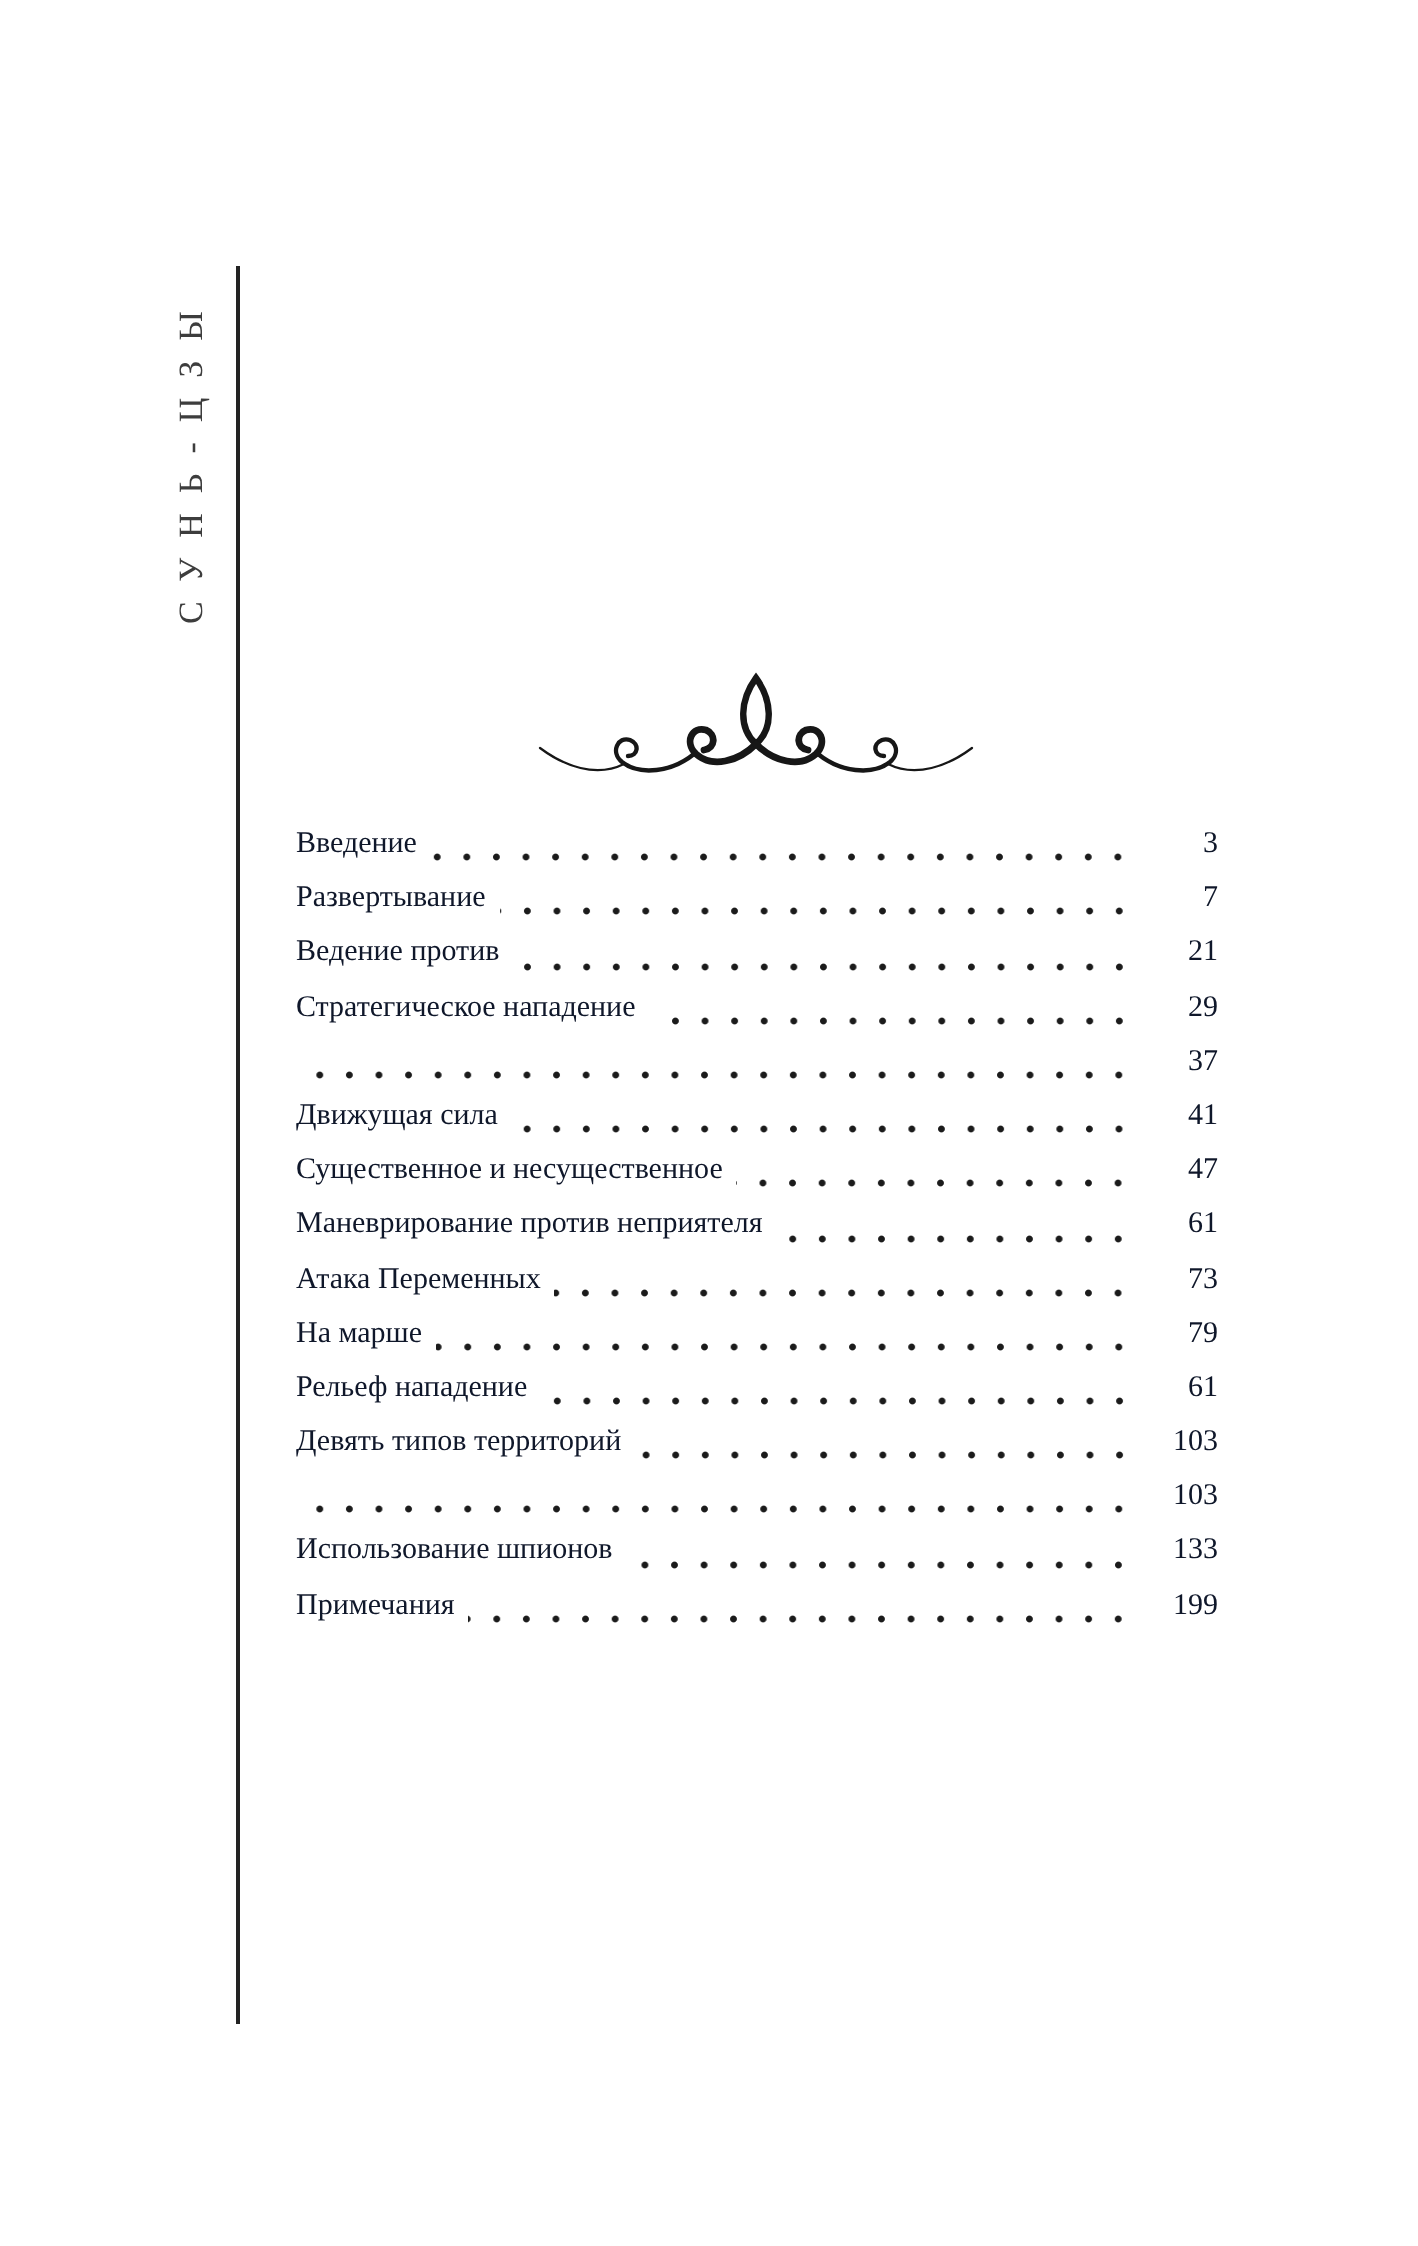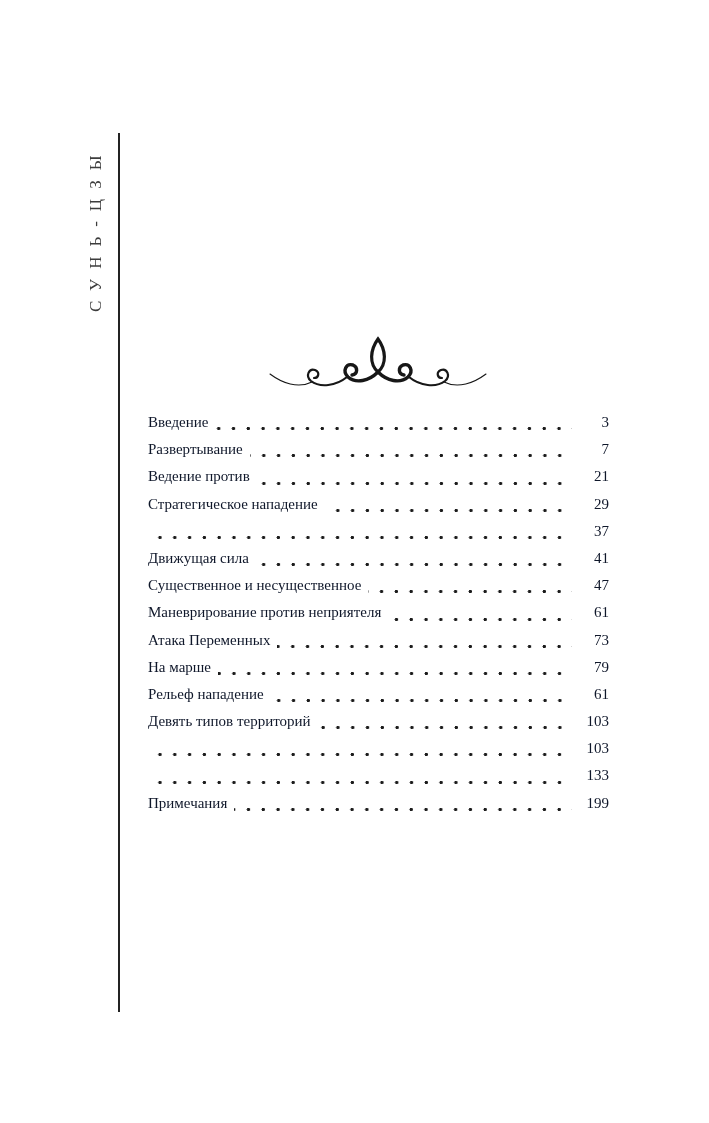--- a/index.html
+++ b/index.html
@@ -164,20 +164,21 @@
       <span class="toc-dots"></span>
       <span class="toc-page">103</span>
     </div>
 
     <div class="toc-row">
       <span class="toc-dots"></span>
       <span class="toc-page">103</span>
     </div>
 
     <div class="toc-row">
+      <span class="toc-title">Использование шпионов</span>
       <span class="toc-dots"></span>
       <span class="toc-page">133</span>
     </div>
 
     <div class="toc-row">
       <span class="toc-title">Примечания</span>
       <span class="toc-dots"></span>
       <span class="toc-page">199</span>
     </div>
   </div>

